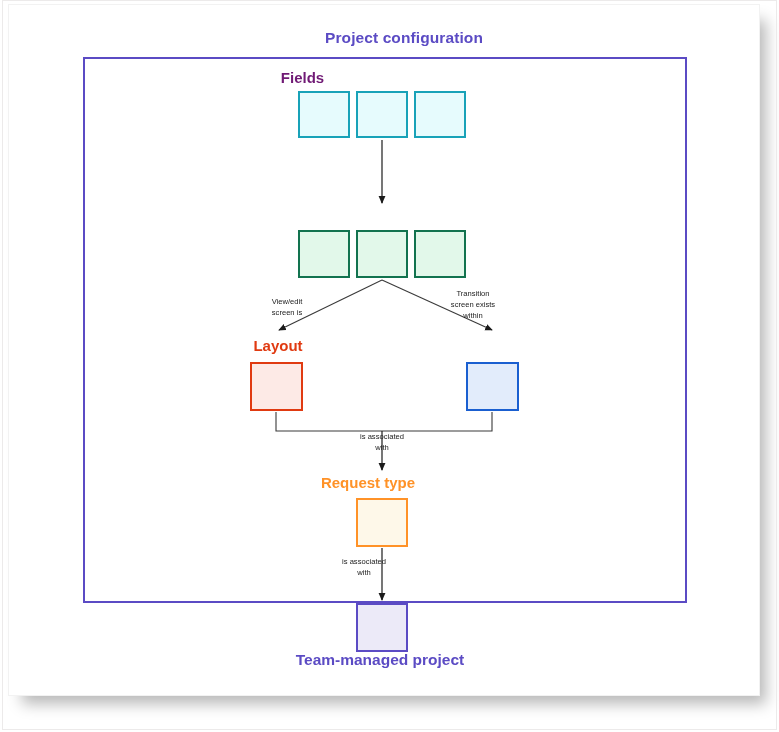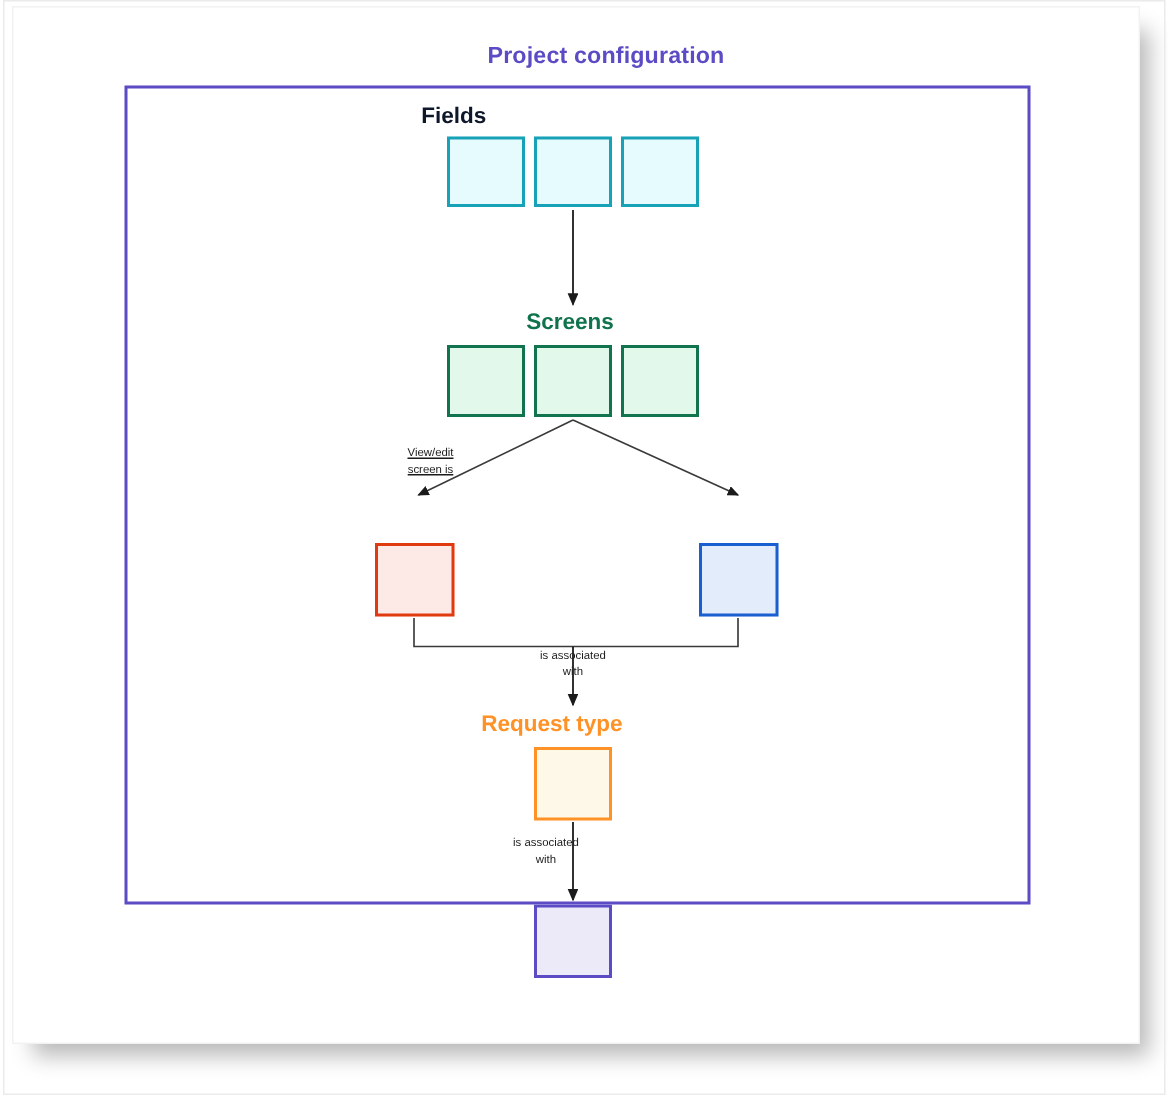--- a/index.html
+++ b/index.html
@@ -79,21 +79,21 @@
     color: #5b4bc4;
     letter-spacing: 0.1px;
     padding-left: 24px;
   }
 
   .title-fields {
     left: 0;
     top: 70px;
     width: 605px;
     font-size: 15px;
-    color: #0f172a;
+    color: #701a75;
   }
 
   .title-screens {
     left: 0;
     top: 207px;
     width: 760px;
     font-size: 15px;
     color: #10734c;
   }
 
@@ -199,21 +199,21 @@
   .edge-label {
     position: absolute;
     font-size: 7.6px;
     color: #1b1b1b;
     text-align: center;
     line-height: 1.42;
     white-space: pre-line;
   }
 
   .lbl-configured { left: 322px; top: 158px; width: 74px; }
-  .lbl-viewedit   { left: 250px; top: 297px; width: 74px; text-decoration: underline; }
+  .lbl-viewedit   { left: 250px; top: 297px; width: 74px; }
   .lbl-transition { left: 432px; top: 289px; width: 82px; }
   .lbl-assoc-1    { left: 345px; top: 432px; width: 74px; }
   .lbl-assoc-2    { left: 327px; top: 557px; width: 74px; }
 
   svg.edges {
     position: absolute;
     left: 0;
     top: 0;
     width: 779px;
     height: 732px;
@@ -250,44 +250,48 @@
       <polyline points="492,412 492,431 382,431" fill="none" stroke="#3a3a3a" stroke-width="1.1"></polyline>
       <line x1="382" y1="431" x2="382" y2="470" stroke="#1b1b1b" stroke-width="1.2" marker-end="url(#arrowhead)"></line>
 
       <line x1="382" y1="548" x2="382" y2="600" stroke="#1b1b1b" stroke-width="1.2" marker-end="url(#arrowhead)"></line>
     </svg>
 
     <div class="title title-project">Project configuration</div>
 
     <div class="title title-fields">Fields</div>
 
-    <div class="title title-screens">Screens</div>
-
+
+    <div class="title title-layout">Layout</div>
 
 
     <div class="title title-request-type">Request type</div>
 
+    <div class="title title-team-project">Team-managed project</div>
 
     <div class="node node-field f1"></div>
     <div class="node node-field f2"></div>
     <div class="node node-field f3"></div>
 
     <div class="node node-screen s1"></div>
     <div class="node node-screen s2"></div>
     <div class="node node-screen s3"></div>
 
     <div class="node node-layout"></div>
     <div class="node node-workflow"></div>
     <div class="node node-request-type"></div>
     <div class="node node-team-project"></div>
 
 
     <div class="edge-label lbl-viewedit">View/edit
 screen is</div>
 
+    <div class="edge-label lbl-transition">Transition
+screen exists
+within</div>
 
     <div class="edge-label lbl-assoc-1">is associated
 with</div>
 
     <div class="edge-label lbl-assoc-2">is associated
 with</div>
 
   </div>
 </div>
 

